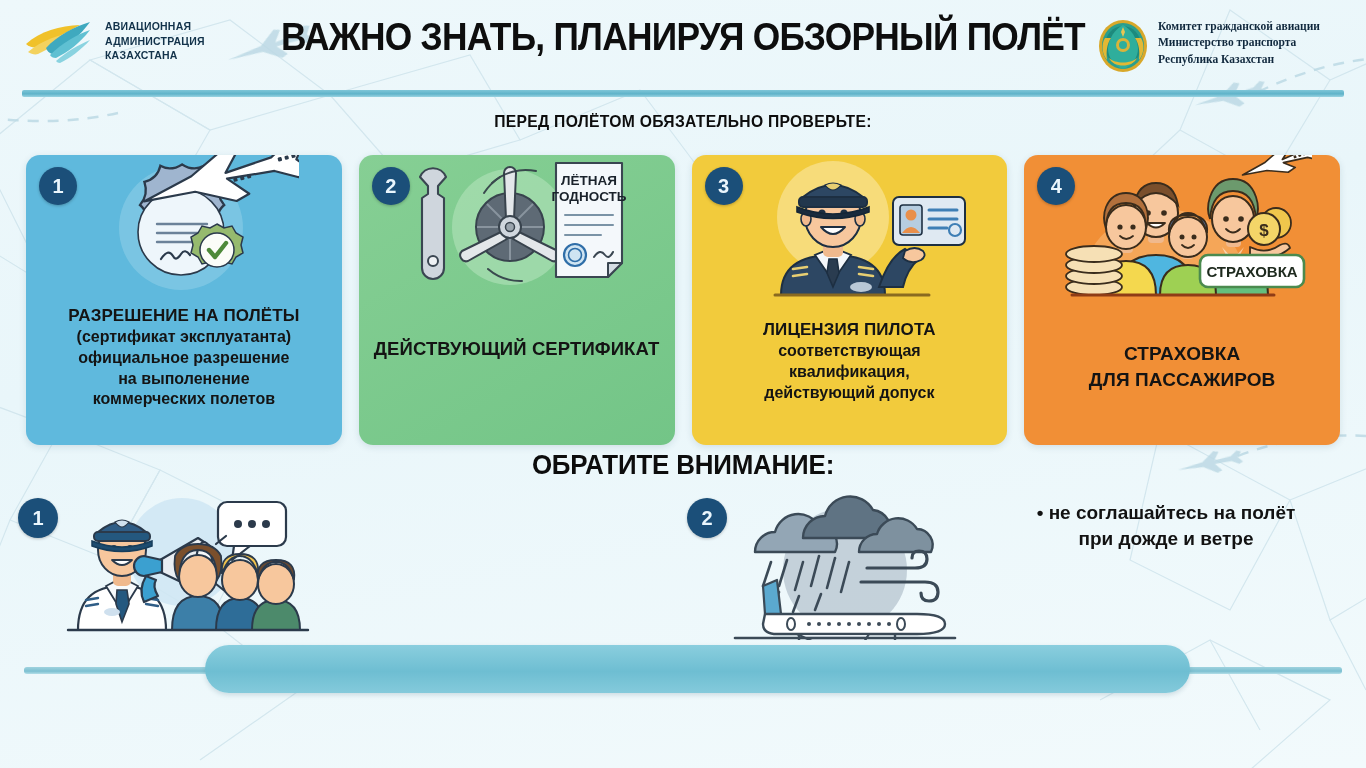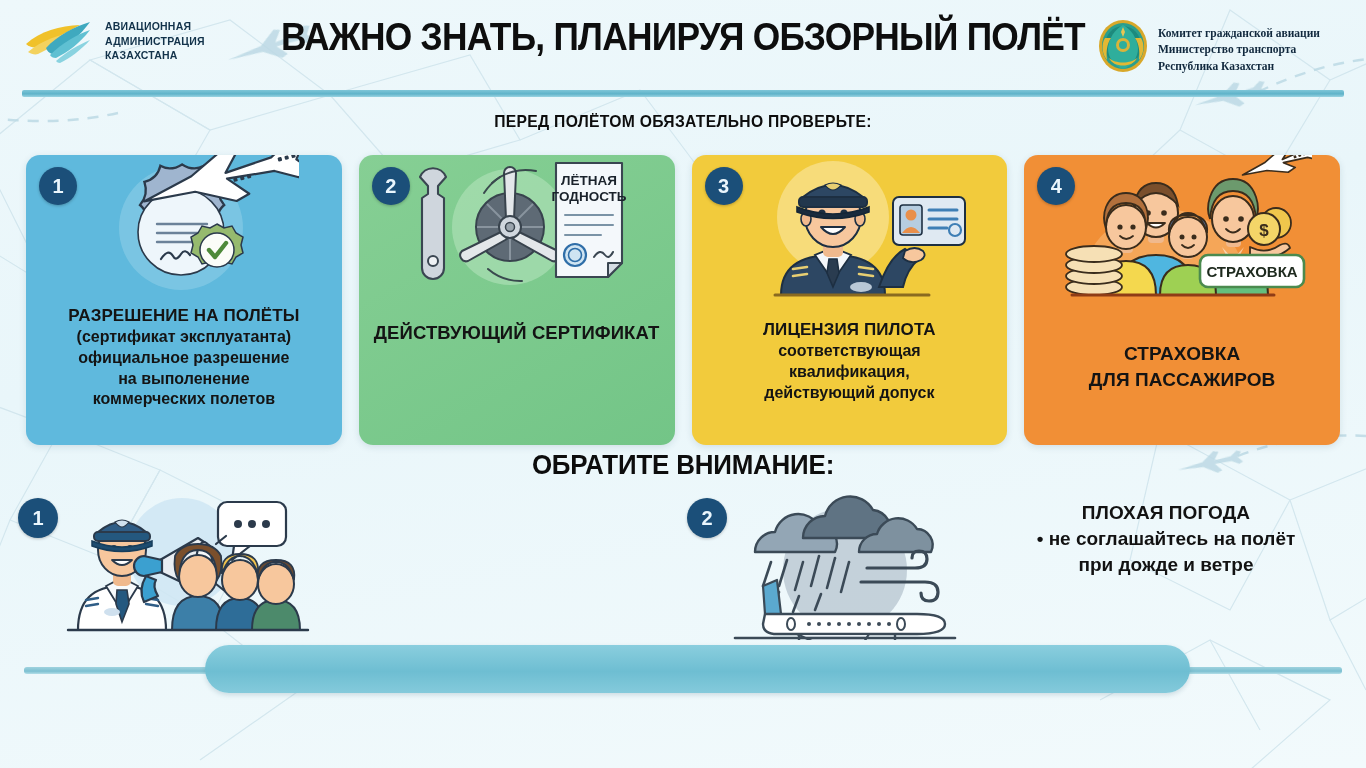--- a/index.html
+++ b/index.html
@@ -66,21 +66,21 @@
     color: #0e0e0e;
     transform: scaleX(0.93);
     transform-origin: center;
     white-space: nowrap;
   }
 
   .logo-right {
     position: absolute;
     right: 46px; top: 18px;
     display: flex;
-    align-items: flex-end;
+    align-items: flex-start;
     gap: 9px;
   }
   .logo-right .emblem { width: 52px; height: 56px; flex: 0 0 52px; }
   .logo-right .lines {
     font-family: "Liberation Serif", "DejaVu Serif", serif;
     font-size: 11.5px;
     font-weight: bold;
     line-height: 1.42;
     color: #10283d;
   }
@@ -160,21 +160,21 @@
     font-size: 17px;
     font-weight: bold;
     letter-spacing: .1px;
   }
   .card-text .t-line {
     font-size: 16px;
     font-weight: bold;
   }
   .card.c1 .art { height: 148px; }
   .card.c1 .card-text { margin-top: 2px; }
-  .card.c2 .card-text { margin-top: 16px; }
+  .card.c2 .card-text { margin-top: 32px; }
   .card.c2 .t-head { font-size: 18.5px; }
   .card.c3 .card-text { margin-top: 14px; }
   .card.c4 .card-text { margin-top: 36px; }
   .card.c4 .t-head { font-size: 19px; line-height: 1.35; }
 
   
   .attention-title {
     position: absolute;
     top: 450px; left: 0; right: 0;
     text-align: center;
@@ -707,21 +707,20 @@
               <line x1="58" y1="56" x2="58" y2="68"></line>
                 <circle cx="58" cy="72" r="4.5" fill="#3b4a57"></circle>
               <line x1="154" y1="56" x2="154" y2="68"></line>
                 <circle cx="154" cy="72" r="4.5" fill="#3b4a57"></circle>
             </g>
           </g>
           <line x1="6" y1="148" x2="226" y2="148" stroke="#3b4a57" stroke-width="2.6" stroke-linecap="round"></line>
         </svg>
       </div>
       <div class="note-text">
-        <div class="n-head">ПЛОХАЯ ПОГОДА</div>
         <div class="n-body">
           <span class="bullet">•</span>
           <span>не соглашайтесь на полёт</span>
         </div>
         <div class="n-body">при дожде и ветре</div>
       </div>
     </div>
   </div>
 
   <div class="bottom-line"></div>

